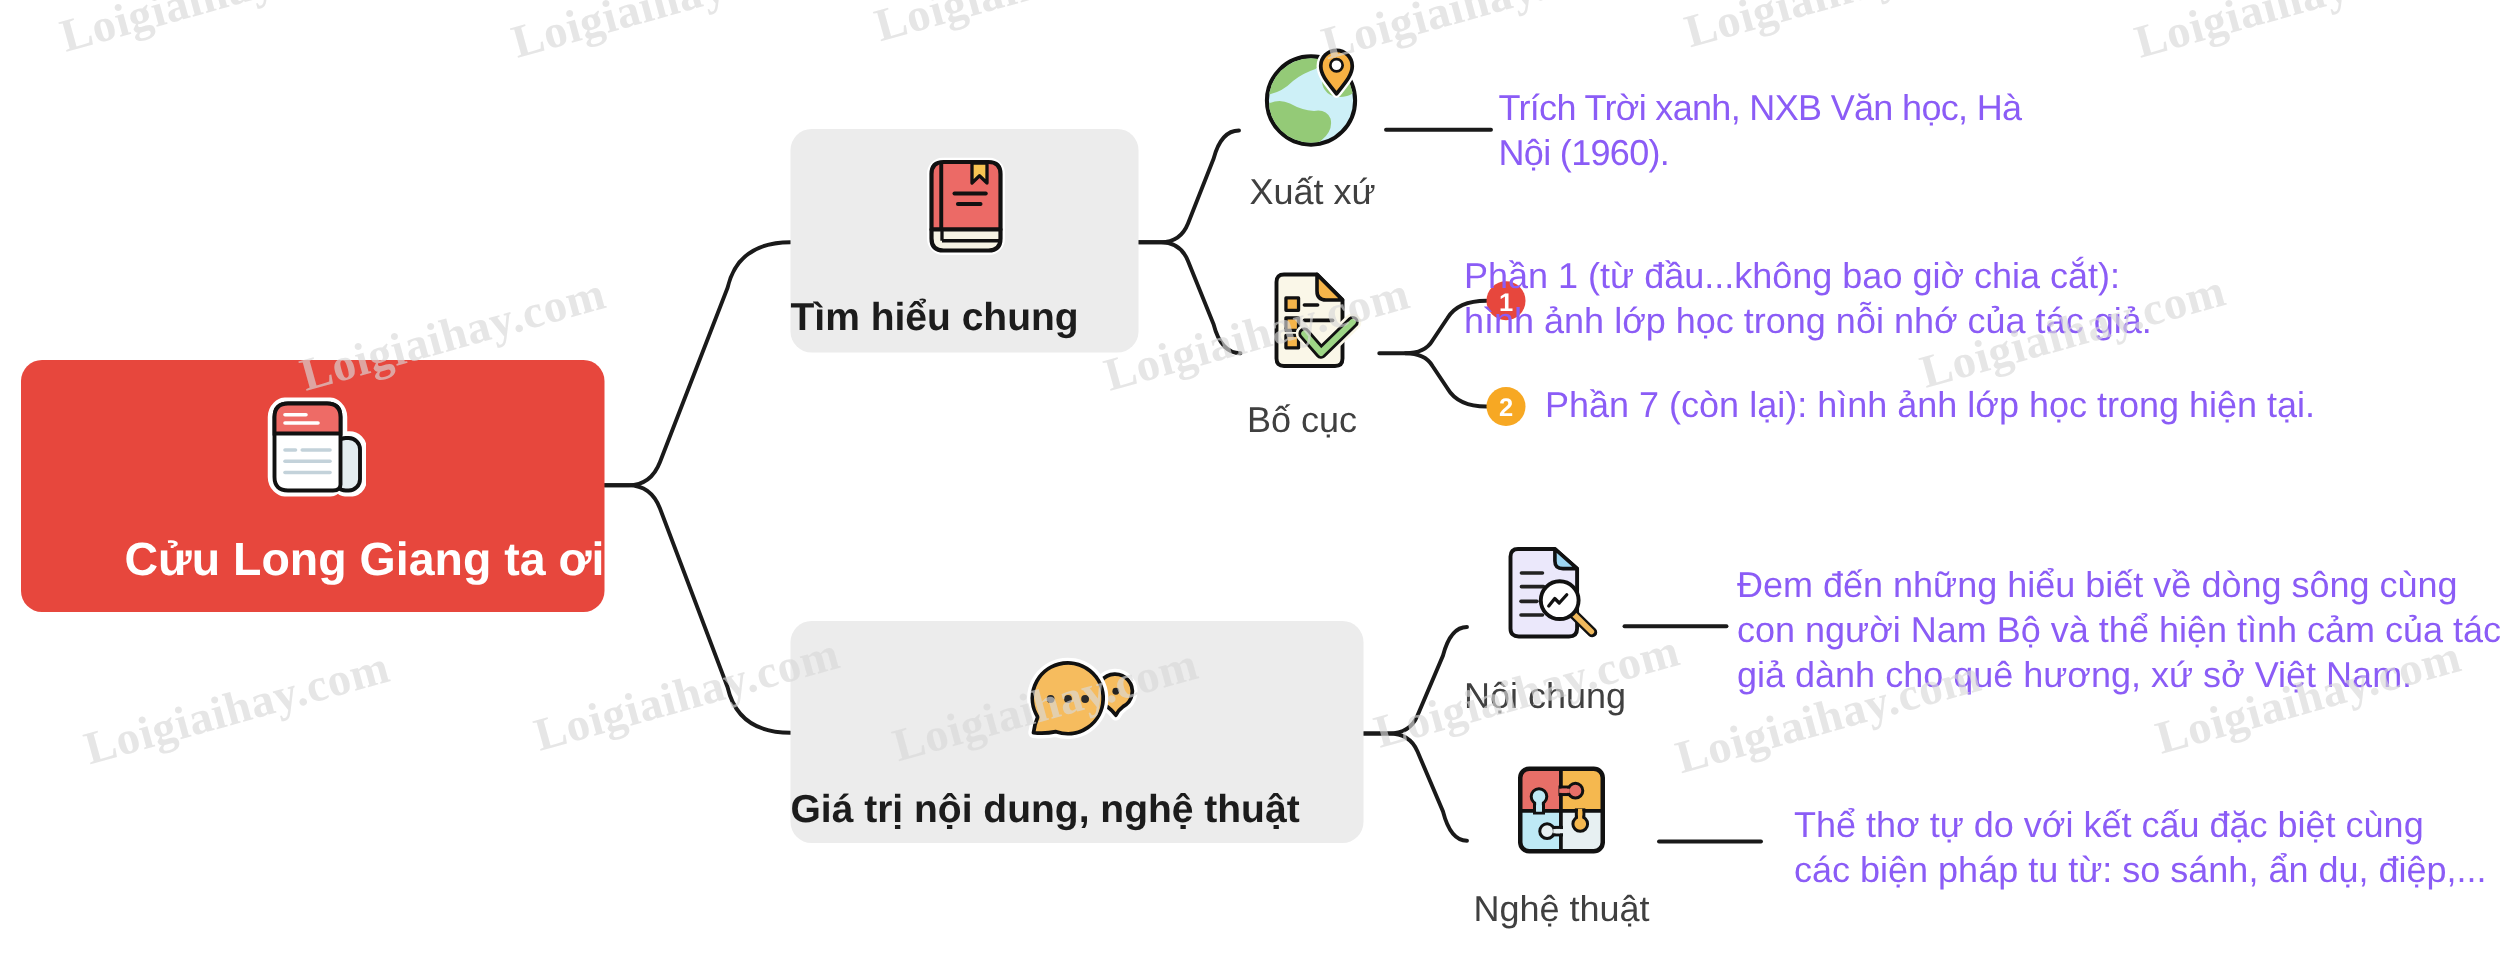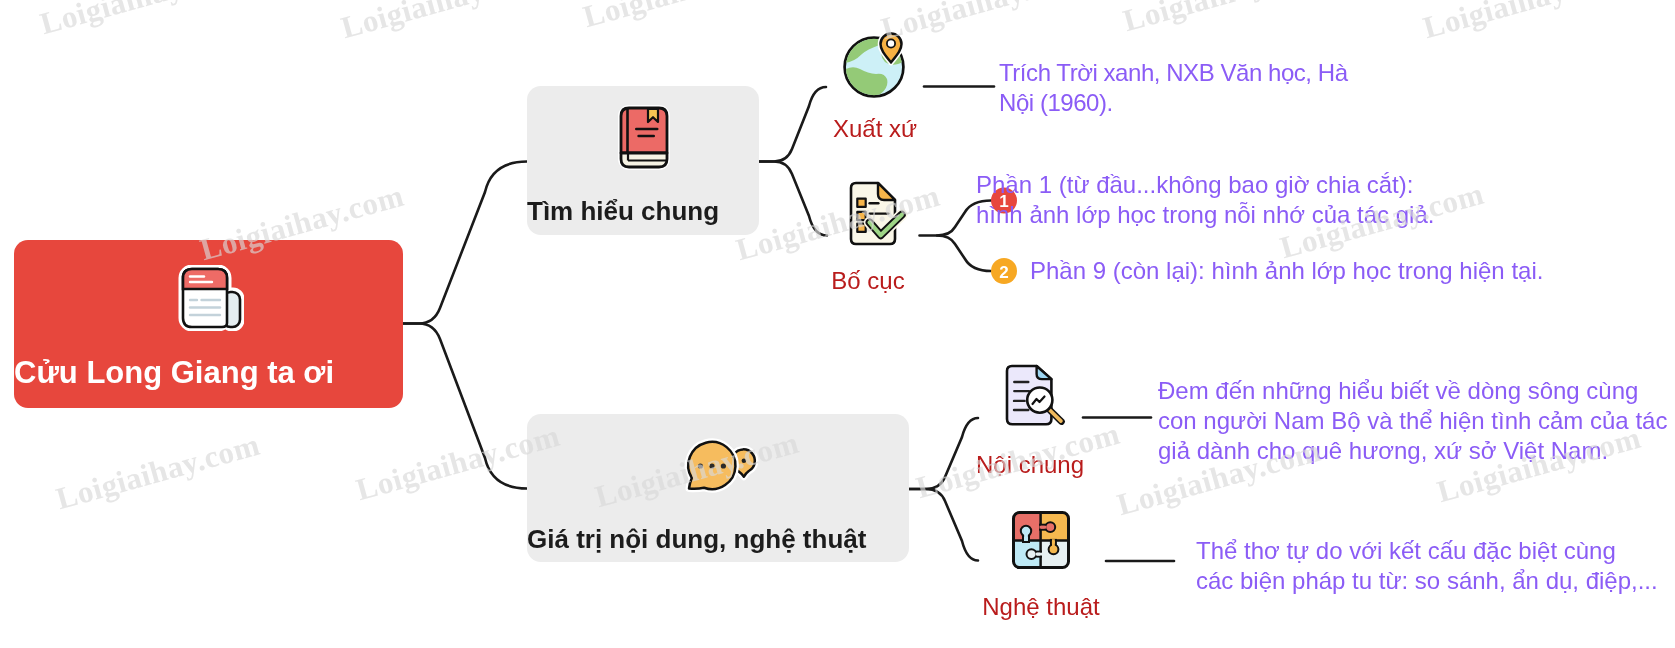--- a/index.html
+++ b/index.html
@@ -6,24 +6,24 @@
   body{width:1675px;height:648px;position:relative;overflow:hidden;background:#fff;
        font-family:"Liberation Sans", sans-serif;}
   .wm{position:absolute;font-weight:bold;font-size:31px;color:rgba(217,217,217,0.65);
       font-family:"Liberation Serif", serif;
       white-space:nowrap;transform:translate(-50%,-50%) rotate(-15.5deg);z-index:10;
       letter-spacing:0.5px;}
   .box{position:absolute;border-radius:14px;z-index:2;}
   .root{left:14px;top:240px;width:389px;height:168px;background:#e7473d;}
   .g1{left:527px;top:86px;width:232px;height:149px;background:#ececec;}
   .g2{left:527px;top:414px;width:382px;height:148px;background:#ececec;}
-  .roottitle{position:absolute;left:14px;width:389px;top:355px;text-align:left;
+  .roottitle{position:absolute;left:14px;width:389px;top:355px;text-align:right;
       color:#fff;font-weight:bold;font-size:31px;z-index:3;}
   .boxlabel{position:absolute;z-index:3;font-weight:bold;font-size:26px;color:#1c1c1c;text-align:left;}
-  .nodelabel{position:absolute;z-index:3;font-size:24px;color:#b91c1c;text-align:left;white-space:nowrap;}
+  .nodelabel{position:absolute;z-index:3;font-size:24px;color:#404040;text-align:left;white-space:nowrap;}
   .leaf{position:absolute;z-index:3;font-size:24px;color:#8b5cf6;line-height:30.4px;white-space:nowrap;}
   svg.overlay{position:absolute;left:0;top:0;z-index:2;}
   .icon{position:absolute;z-index:3;}
 </style>
 </head>
 <body>
 
 <div class="wm" style="left:142px;top:-3px;">Loigiaihay.com</div>
 <div class="wm" style="left:443px;top:1px;">Loigiaihay.com</div>
 <div class="wm" style="left:685px;top:-10px;">Loigiaihay.com</div>
@@ -81,21 +81,21 @@
 <div class="boxlabel" style="left:527px;width:232px;top:196px;">Tìm hiểu chung</div>
 <div class="boxlabel" style="left:527px;width:382px;top:524px;">Giá trị nội dung, nghệ thuật</div>
 
 <div class="nodelabel" style="left:875px;top:115px;transform:translateX(-50%);">Xuất xứ</div>
 <div class="nodelabel" style="left:868px;top:267px;transform:translateX(-50%);">Bố cục</div>
 <div class="nodelabel" style="left:1030px;top:451px;transform:translateX(-50%);">Nội chung</div>
 <div class="nodelabel" style="left:1041px;top:593px;transform:translateX(-50%);">Nghệ thuật</div>
 
 <div class="leaf" style="left:999px;top:58px;letter-spacing:-0.45px;">Trích Trời xanh, NXB Văn học, Hà<br>Nội (1960).</div>
 <div class="leaf" style="left:976px;top:170px;">Phần 1 (từ đầu...không bao giờ chia cắt):<br>hình ảnh lớp học trong nỗi nhớ của tác giả.</div>
-<div class="leaf" style="left:1030px;top:256px;">Phần 9 (còn lại): hình ảnh lớp học trong hiện tại.</div>
+<div class="leaf" style="left:1030px;top:256px;">Phần 7 (còn lại): hình ảnh lớp học trong hiện tại.</div>
 <div class="leaf" style="left:1158px;top:375.5px;">Đem đến những hiểu biết về dòng sông cùng<br>con người Nam Bộ và thể hiện tình cảm của tác<br>giả dành cho quê hương, xứ sở Việt Nam.</div>
 <div class="leaf" style="left:1180px;top:535.5px;margin-left:16px;">Thể thơ tự do với kết cấu đặc biệt cùng<br>các biện pháp tu từ: so sánh, ẩn dụ, điệp,...</div>
 
 <svg class="icon" style="left:178px;top:265px;" width="66" height="66" viewBox="0 0 66 66" fill="none">
   <g stroke="#fff" stroke-width="9" fill="#fff" stroke-linejoin="round">
     <rect x="47" y="27" width="15" height="35" rx="7"></rect>
     <rect x="5" y="4" width="44" height="58" rx="9"></rect>
   </g>
   <rect x="45" y="27" width="17" height="35" rx="7.5" fill="#e4edf0" stroke="#111" stroke-width="2.6"></rect>
   <path d="M 5 13 Q 5 4 14 4 H 40 Q 49 4 49 13 V 58 Q 49 62 44 62 H 14 Q 5 62 5 53 Z" fill="#fff" stroke="#111" stroke-width="2.6"></path>

